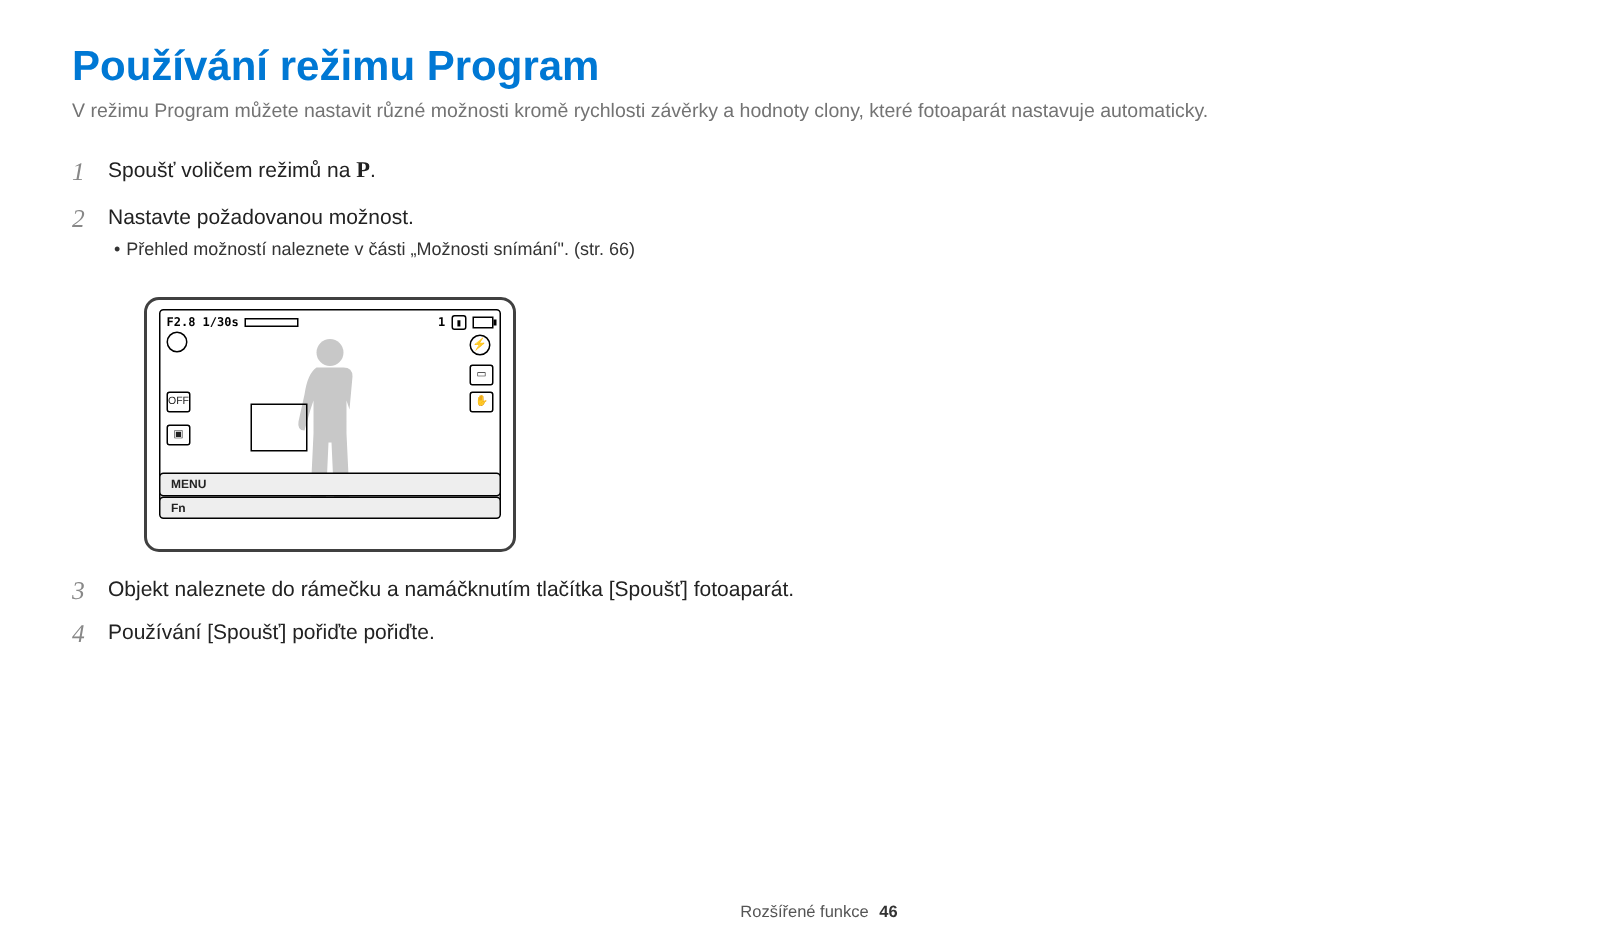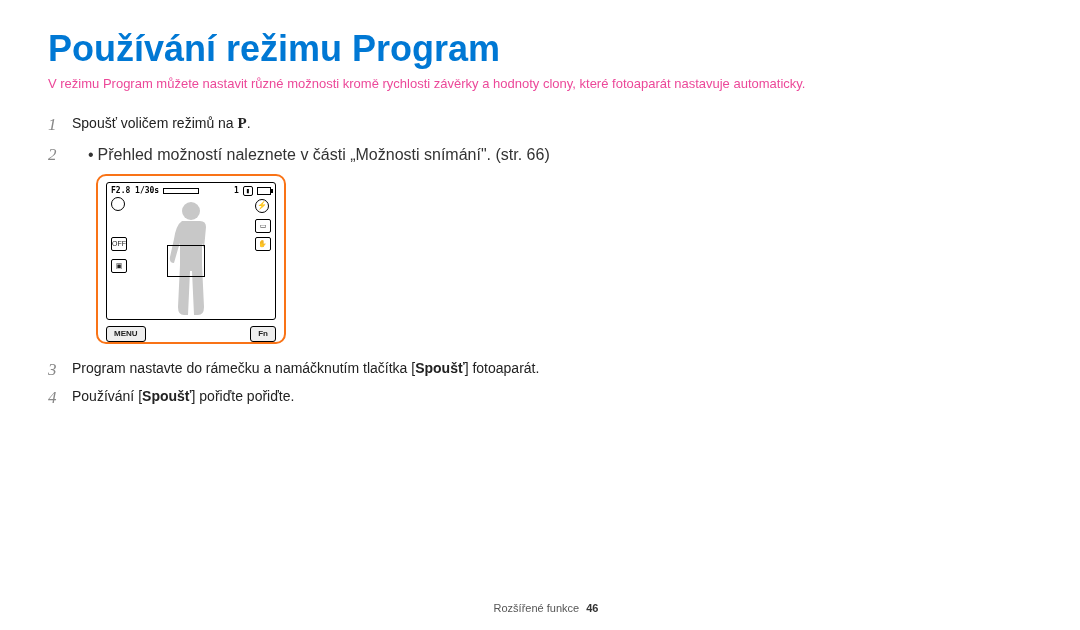--- a/index.html
+++ b/index.html
@@ -7,27 +7,27 @@
     width: 1080px;
     height: 630px;
     font-family: Arial, Helvetica, sans-serif;
     background: #ffffff;
     color: #000000;
     position: relative;
     padding: 28px 48px 0 48px;
   }
   .title {
     color: #0078d4;
-    font-size: 36px;
+    font-size: 28px;
     font-weight: bold;
     margin-bottom: 6px;
   }
   .intro {
     font-size: 13px;
-    color: #ec4899;
+    color: #737373;
     margin-bottom: 22px;
   }
   ol.steps {
     list-style: none;
     width: 560px;
   }
   ol.steps > li {
     position: relative;
     padding-left: 24px;
     font-size: 14px;
@@ -43,34 +43,34 @@
     font-style: italic;
     font-family: Georgia, serif;
     font-size: 17px;
   }
   .p-icon {
     font-family: Georgia, serif;
     font-weight: bold;
     font-size: 15px;
   }
   .sub {
-    font-size: 16px;
+    font-size: 12px;
     color: #333;
     margin-top: 4px;
-    margin-left: 16px;
+    margin-left: 4px;
     margin-bottom: 6px;
   }
   .sub .dot {
     margin-right: 4px;
   }
   .diagram {
-    margin: 8px 0 14px 24px;
-    width: 190px;
+    margin: 23px 0 14px 24px;
+    width: 248px;
     height: 170px;
-    border: 2px solid #f97316;
+    border: 2px solid #404040;
     border-radius: 10px;
     position: relative;
     background: #fff;
   }
   .diagram .screen {
     position: absolute;
     left: 8px; right: 8px; top: 6px; bottom: 22px;
     border: 1px solid #000;
     border-radius: 3px;
     background: #fff;
@@ -129,30 +129,30 @@
     width: 14px; height: 14px; border: 1px solid #000; border-radius: 50%;
   }
   .person {
     position: absolute; left: 50%; top: 16px; transform: translateX(-50%);
   }
   .focusbox {
     position: absolute; left: 60px; top: 62px;
     width: 38px; height: 32px; border: 1.5px solid #000;
   }
   .bottombar {
-    position: absolute; left: 8px; right: 8px; bottom: 0;
-    display: flex; justify-content: space-between;
+    position: absolute; left: 8px; right: 8px; bottom: 20px;
+    display: flex; justify-content: flex-start; flex-direction: column;
   }
   .bottombar .btn {
     border: 1px solid #000; border-radius: 3px;
     background: #eee;
     font-size: 8px; font-weight: bold;
     padding: 1px 7px;
   }
-  .bold { font-weight: bold; }
+  .bold { font-weight: normal; }
   .footer {
     position: absolute; bottom: 16px; left: 0; right: 0;
     text-align: center;
     font-size: 11px; color: #555; margin-left: 12px;
   }
   .footer .pg { font-weight: bold; color: #333; margin-left: 4px; }
 </style>
 </head>
 <body>
 
@@ -160,20 +160,21 @@
 <p class="intro">V režimu Program můžete nastavit různé možnosti kromě rychlosti závěrky a hodnoty clony, které fotoaparát nastavuje automaticky.</p>
 
 <ol class="steps">
   <li>
     <span class="num">1</span>
     <span>Spoušť voličem režimů na </span><span class="p-icon">P</span><span>.</span>
   </li>
 
   <li>
     <span class="num">2</span>
+    <span>Nastavte požadovanou možnost.</span>
     <div class="sub">
       <span class="dot">•</span><span>Přehled možností naleznete v části „Možnosti snímání". (str. 66)</span>
     </div>
 
     <div class="diagram">
       <div class="screen">
         <div class="topbar">
           <div class="tleft">
             <span>F2.8 1/30s</span>
             <span class="evbar"></span>
@@ -206,21 +207,21 @@
       </div>
       <div class="bottombar">
         <div class="btn">MENU</div>
         <div class="btn">Fn</div>
       </div>
     </div>
   </li>
 
   <li>
     <span class="num">3</span>
-    <span>Program nastavte do rámečku a namáčknutím tlačítka [</span><span class="bold">Spoušť</span><span>] fotoaparát.</span>
+    <span>Objekt naleznete do rámečku a namáčknutím tlačítka [</span><span class="bold">Spoušť</span><span>] fotoaparát.</span>
   </li>
 
   <li>
     <span class="num">4</span>
     <span>Používání [</span><span class="bold">Spoušť</span><span>] pořiďte pořiďte.</span>
   </li>
 </ol>
 
 <div class="footer">
   <span>Rozšířené funkce</span>

